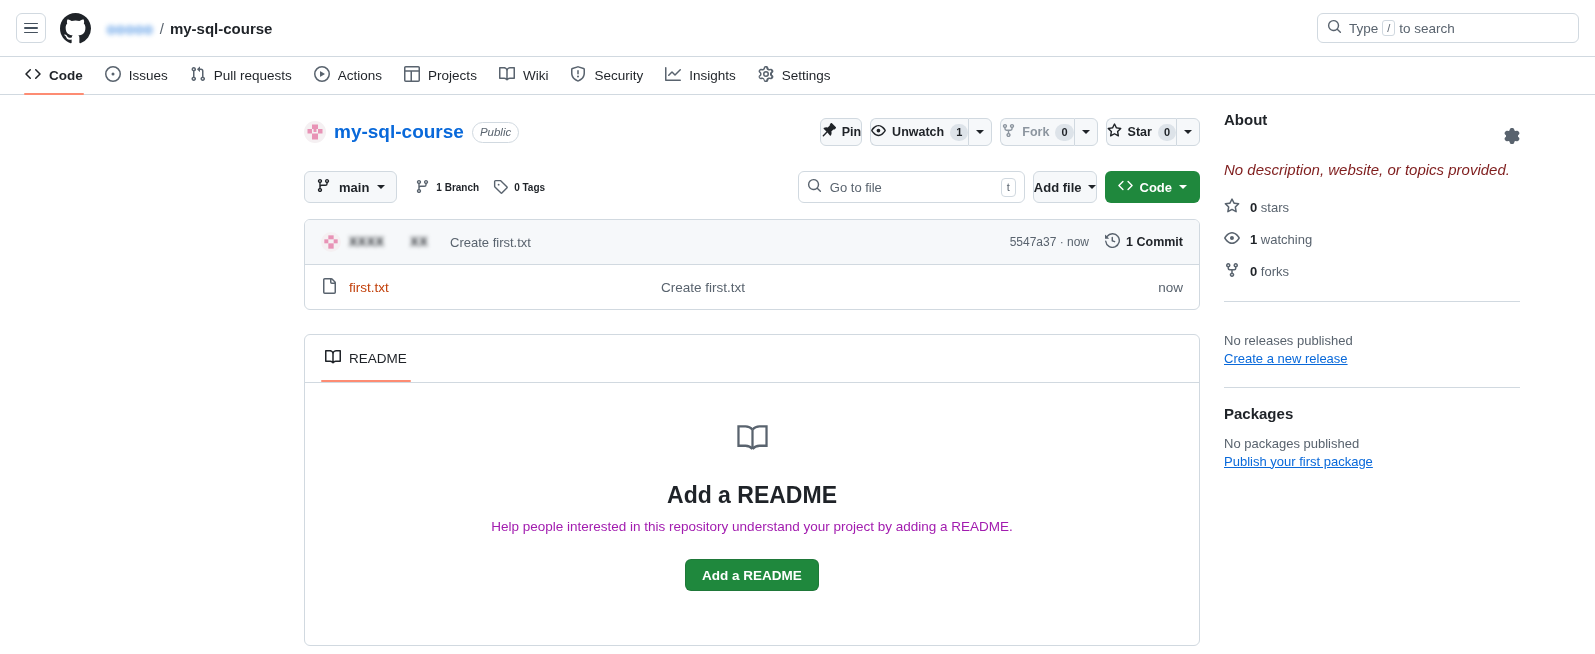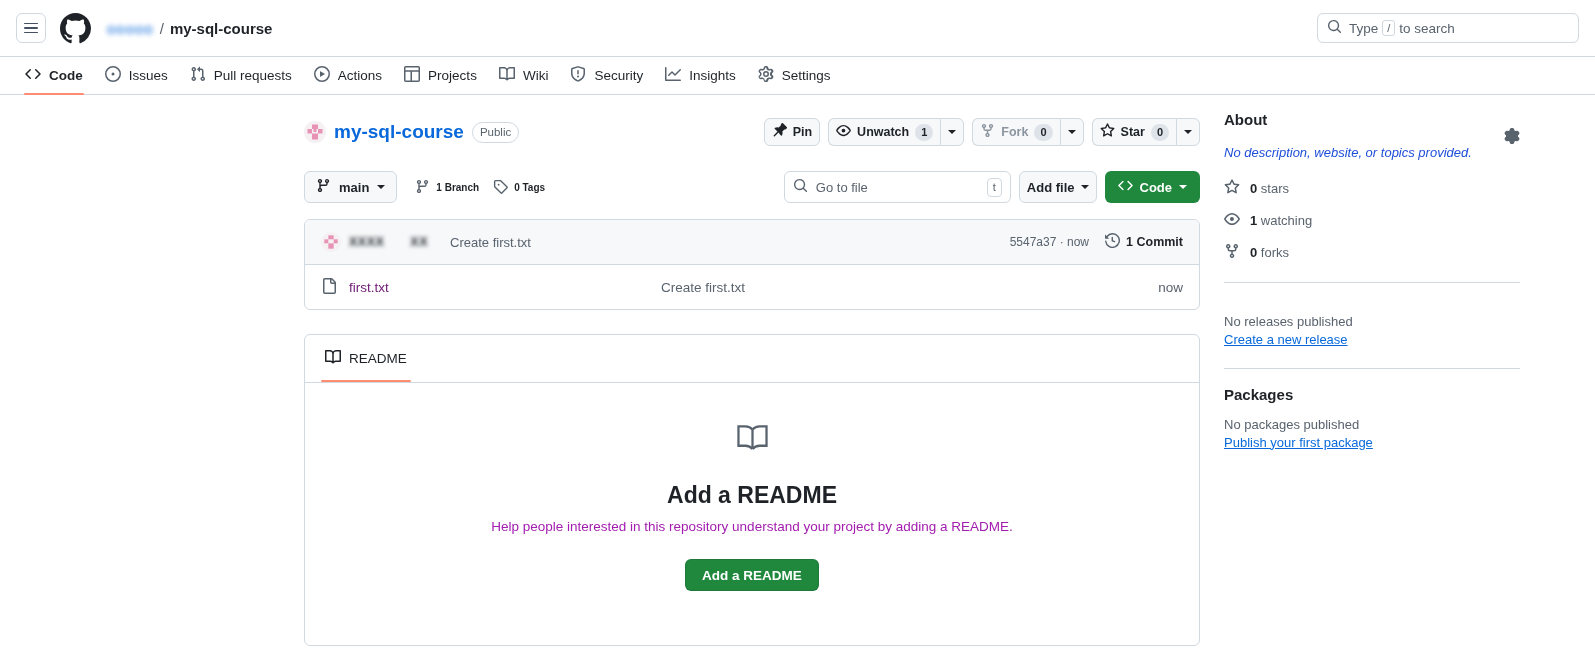--- a/index.html
+++ b/index.html
@@ -116,30 +116,31 @@
     width: 22px; height: 22px; border-radius: 50%;
     background: #f5f0f2;
     display:flex; align-items:center; justify-content:center;
     flex: 0 0 auto;
   }
   .repo-title { font-size: 19px; font-weight: bold; color: #0969da; cursor: pointer; }
   .visibility {
     border: 1px solid #d1d9e0; border-radius: 2em;
     padding: 1px 7px; font-size: 11.5px; color: #59636e;
     line-height: 17px;
+    font-style: italic;
   }
   .head-actions { margin-left: auto; display: flex; align-items: center; gap: 8px; }
 
   .btn {
     height: 28px;
     border: 1px solid #d1d9e0;
     border-radius: 6px;
     background: #f6f8fa;
     display: inline-flex; align-items: center; gap: 6px;
-    padding: 0 7px;
+    padding: 0 0;
     font-size: 12.5px; font-weight: bold; color: #1f2328;
     cursor: pointer; white-space: nowrap;
   }
   .btn.disabled { color: #8c959f; cursor: default; }
   .count {
     background: #dde3e9; border-radius: 2em;
     padding: 0 6px; font-size: 11px; font-weight: bold; color: #1f2328;
     line-height: 17px;
   }
   .btn-group { display: inline-flex; }
@@ -213,21 +214,21 @@
   .commit-right { margin-left: auto; display: flex; align-items: center; gap: 16px; }
   .commit-sha { font-size: 12px; color: #59636e; cursor: pointer; margin-left: 28px; }
   .commit-count { display: inline-flex; align-items: center; gap: 6px; font-size: 12.5px; color: #59636e; cursor: pointer; }
   .commit-count b { color: #1f2328; }
 
   .file-row {
     height: 44px; display: flex; align-items: center;
     padding: 0 16px; font-size: 13.5px;
   }
   .file-name { display: flex; align-items: center; gap: 12px; width: 340px; }
-  .file-name a { color: #701a75; text-decoration: none; cursor: pointer; }
+  .file-name a { color: #c2410c; text-decoration: none; cursor: pointer; }
   .file-commit { color: #59636e; cursor: pointer; flex: 1; }
   .file-time { color: #59636e; text-align: right; }
 
   
   .readme-panel {
     margin-top: 24px;
     border: 1px solid #d1d9e0;
     border-radius: 6px;
     overflow: hidden;
   }
@@ -257,21 +258,21 @@
     font-size: 13.5px; font-weight: bold;
     height: 32px; padding: 0 16px; border-radius: 6px;
     border: 1px solid rgba(31,35,40,.15);
     cursor: pointer;
   }
 
   
   .side-head { display: flex; align-items: flex-start; height: 32px; flex-direction: column; }
   .side-head h3 { font-size: 15px; font-weight: bold; }
   .side-head .gear { margin-left: auto; cursor: pointer; display: flex; }
-  .side-desc { font-size: 13px; color: #1d4ed8; font-style: italic; line-height: 1.5; }
+  .side-desc { font-size: 15px; color: #7f1d1d; font-style: italic; margin-top: 16px; line-height: 1.5; }
   .side-list { margin-top: 16px; display: flex; flex-direction: column; gap: 13px; }
   .side-item { display: flex; align-items: center; gap: 10px; font-size: 13px; color: #59636e; cursor: pointer; }
   .side-item b { color: #1f2328; font-weight: bold; }
   .hr { border: none; border-top: 1px solid #d1d9e0; margin: 20px 0 0 0; }
   .side-sec { padding-top: 17px; }
   .side-sec h3 { font-size: 15px; font-weight: bold; }
   .side-sec p { font-size: 13px; color: #59636e; margin-top: 14px; }
   .side-sec a { font-size: 13px; color: #0969da; text-decoration: underline; display: inline-block; margin-top: 3px; cursor: pointer; }
 </style>
 </head>

